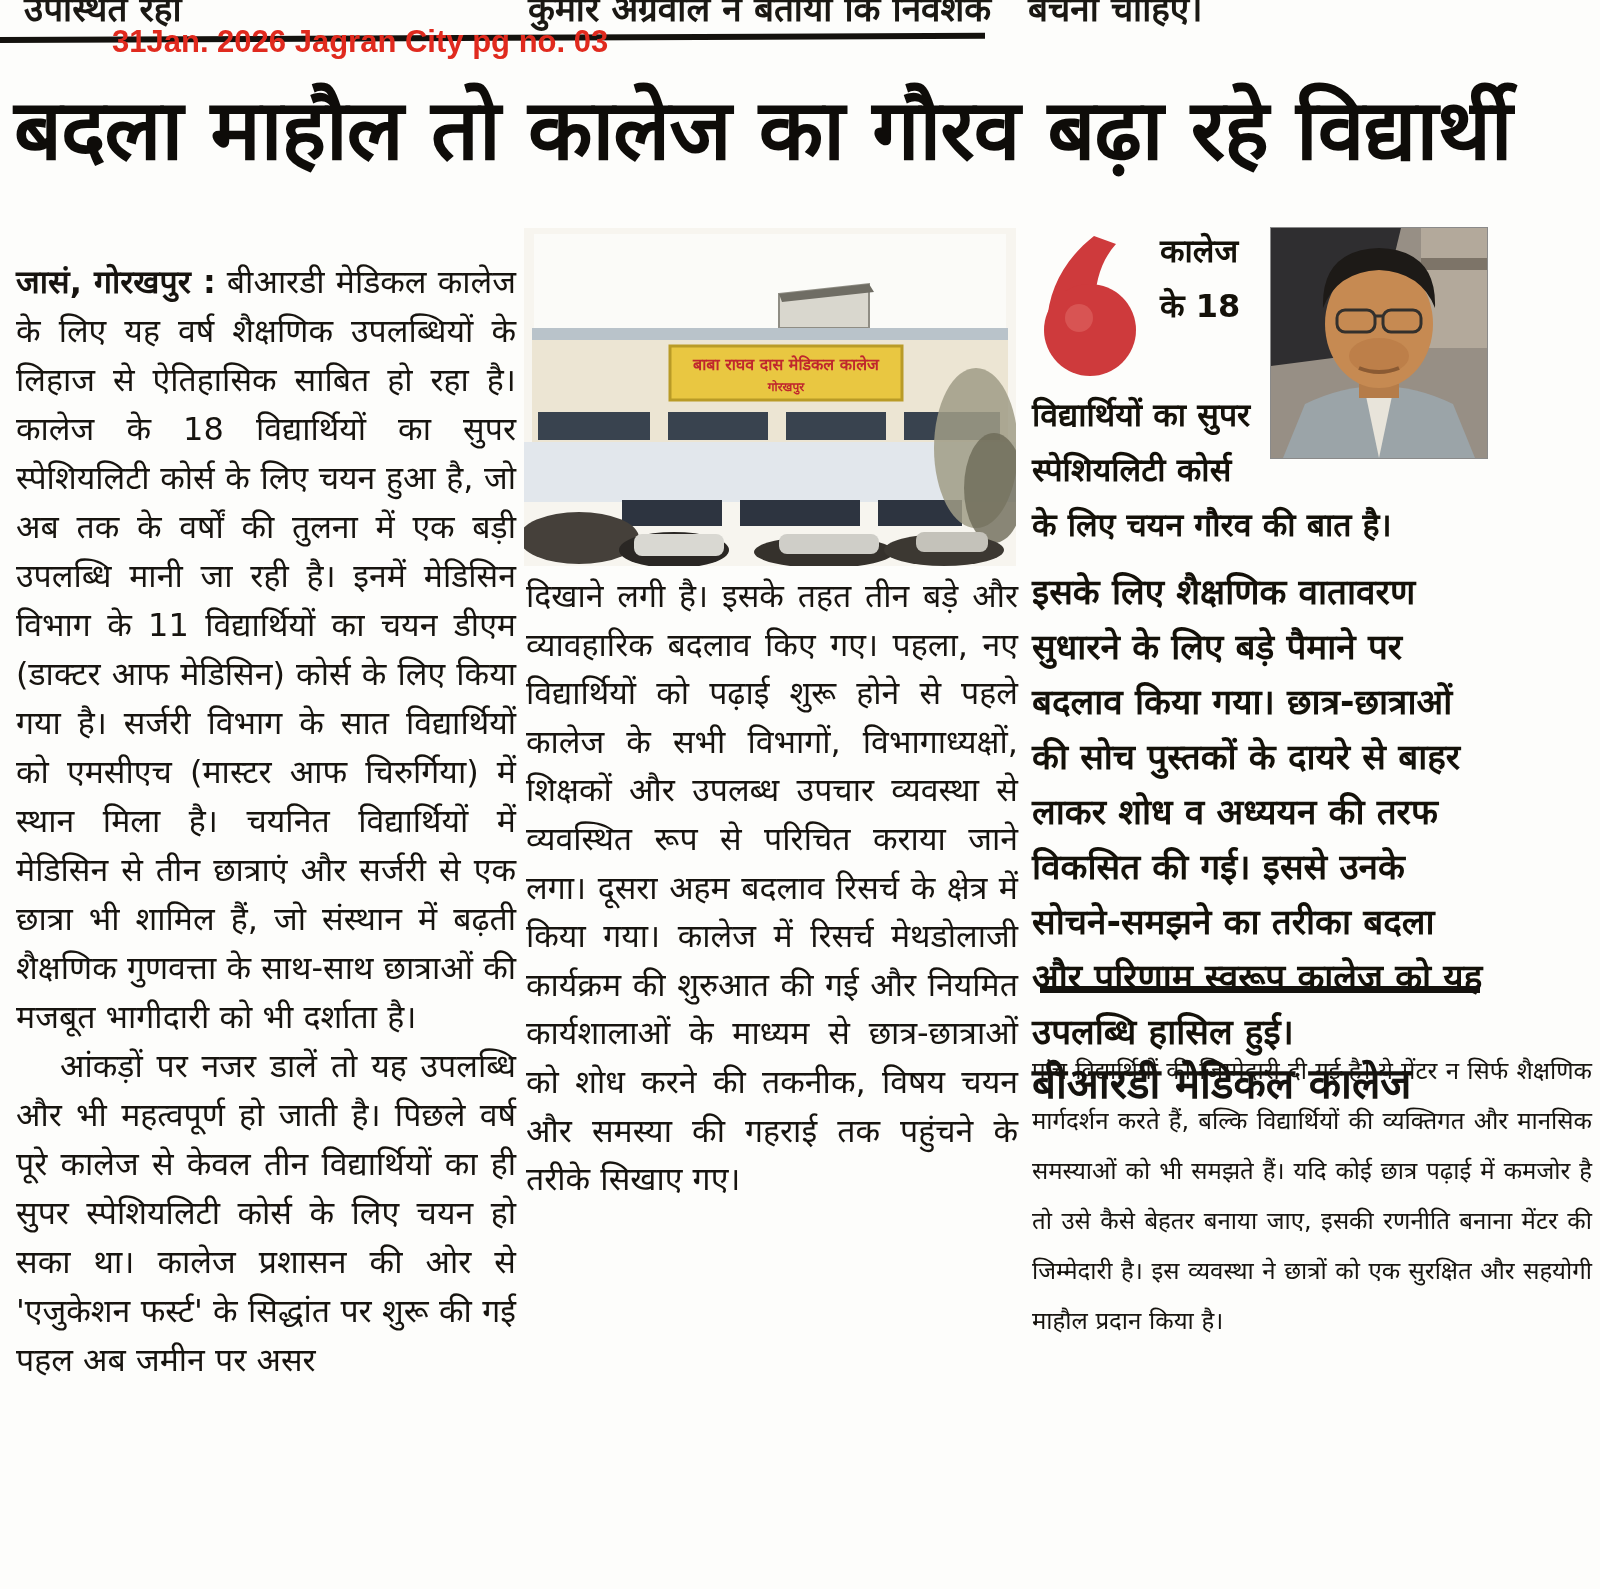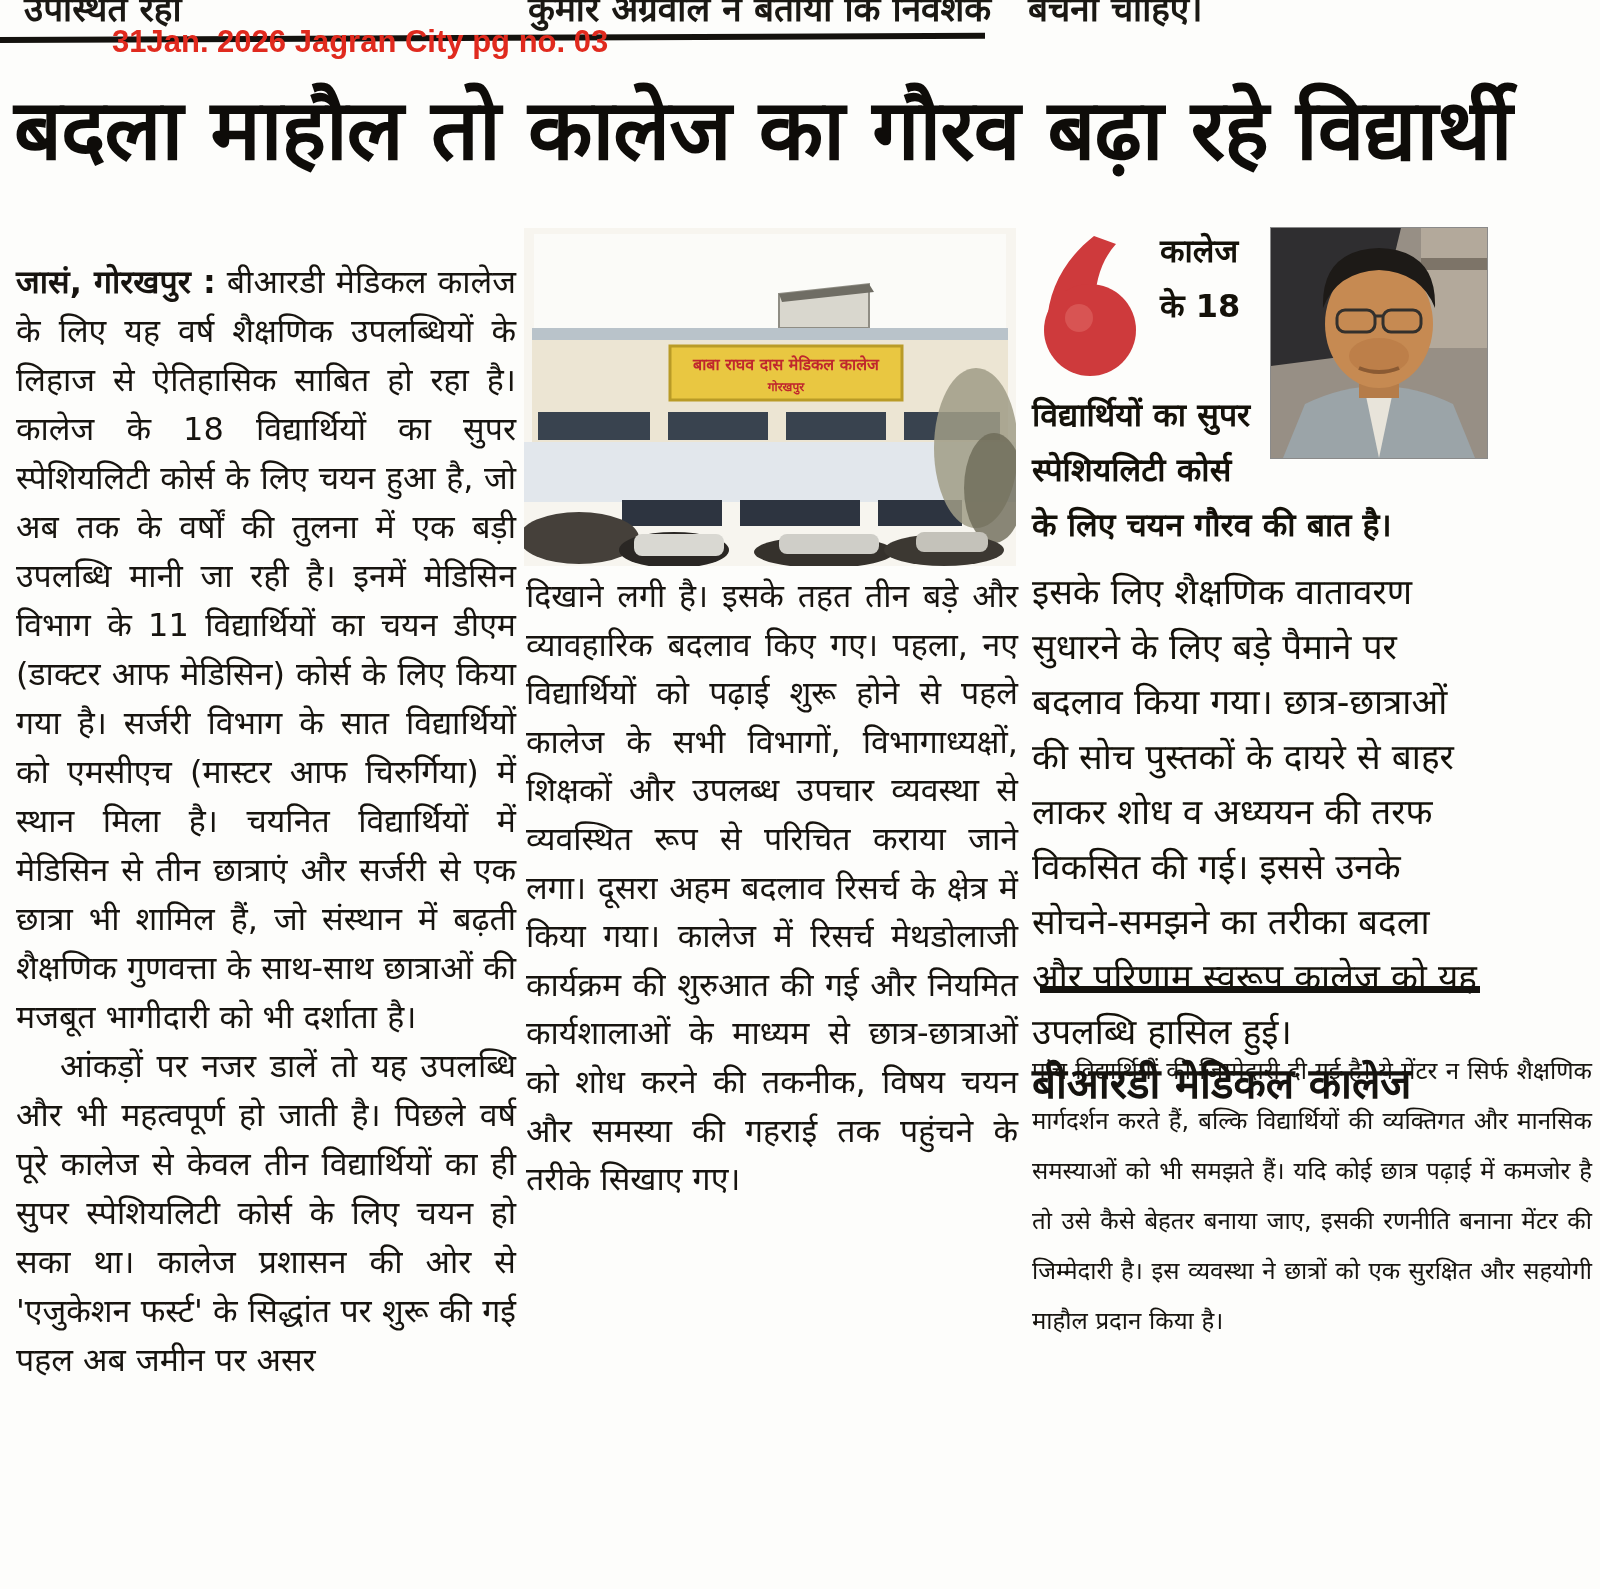--- a/index.html
+++ b/index.html
@@ -36,21 +36,21 @@
   .photo-building { position:absolute; left:524px; top:228px; width:492px; height:338px;
                     background:#f6f4ee; }
   .photo-building svg { display:block; }
   
   .col3-quote { position:absolute; left:1032px; top:224px; width:455px; }
   .quote-mark { float:left; width:112px; height:152px; margin:6px 16px 6px 0; }
   .portrait { float:right; width:216px; height:230px; margin:4px 0 12px 14px;
               background:#8e8a84; outline:1px solid #8a8a8a; }
   .q-text { font-size:32px; line-height:55px; font-weight:700; text-align:left; color:#141109; }
   .q-rest { clear:both; padding-top:12px; font-size:35px; line-height:55px;
-            font-weight:400; text-align:left; color:#141109; }
+            font-weight:700; text-align:left; color:#141109; }
   .attr-name { margin-top:10px; font-size:34px; line-height:50px; font-weight:800; }
   .attr-org  { font-size:42px; line-height:48px; font-weight:800; }
   .divider { position:absolute; left:1040px; top:986px; width:440px; height:7px; background:#14120e; }
   .col3-body { position:absolute; left:1032px; top:1010px; width:560px; }
   .col3-body p { font-size:24px; line-height:50px;margin-top:36px; }
 </style>
 </head>
 <body>
 
 <div class="page">

